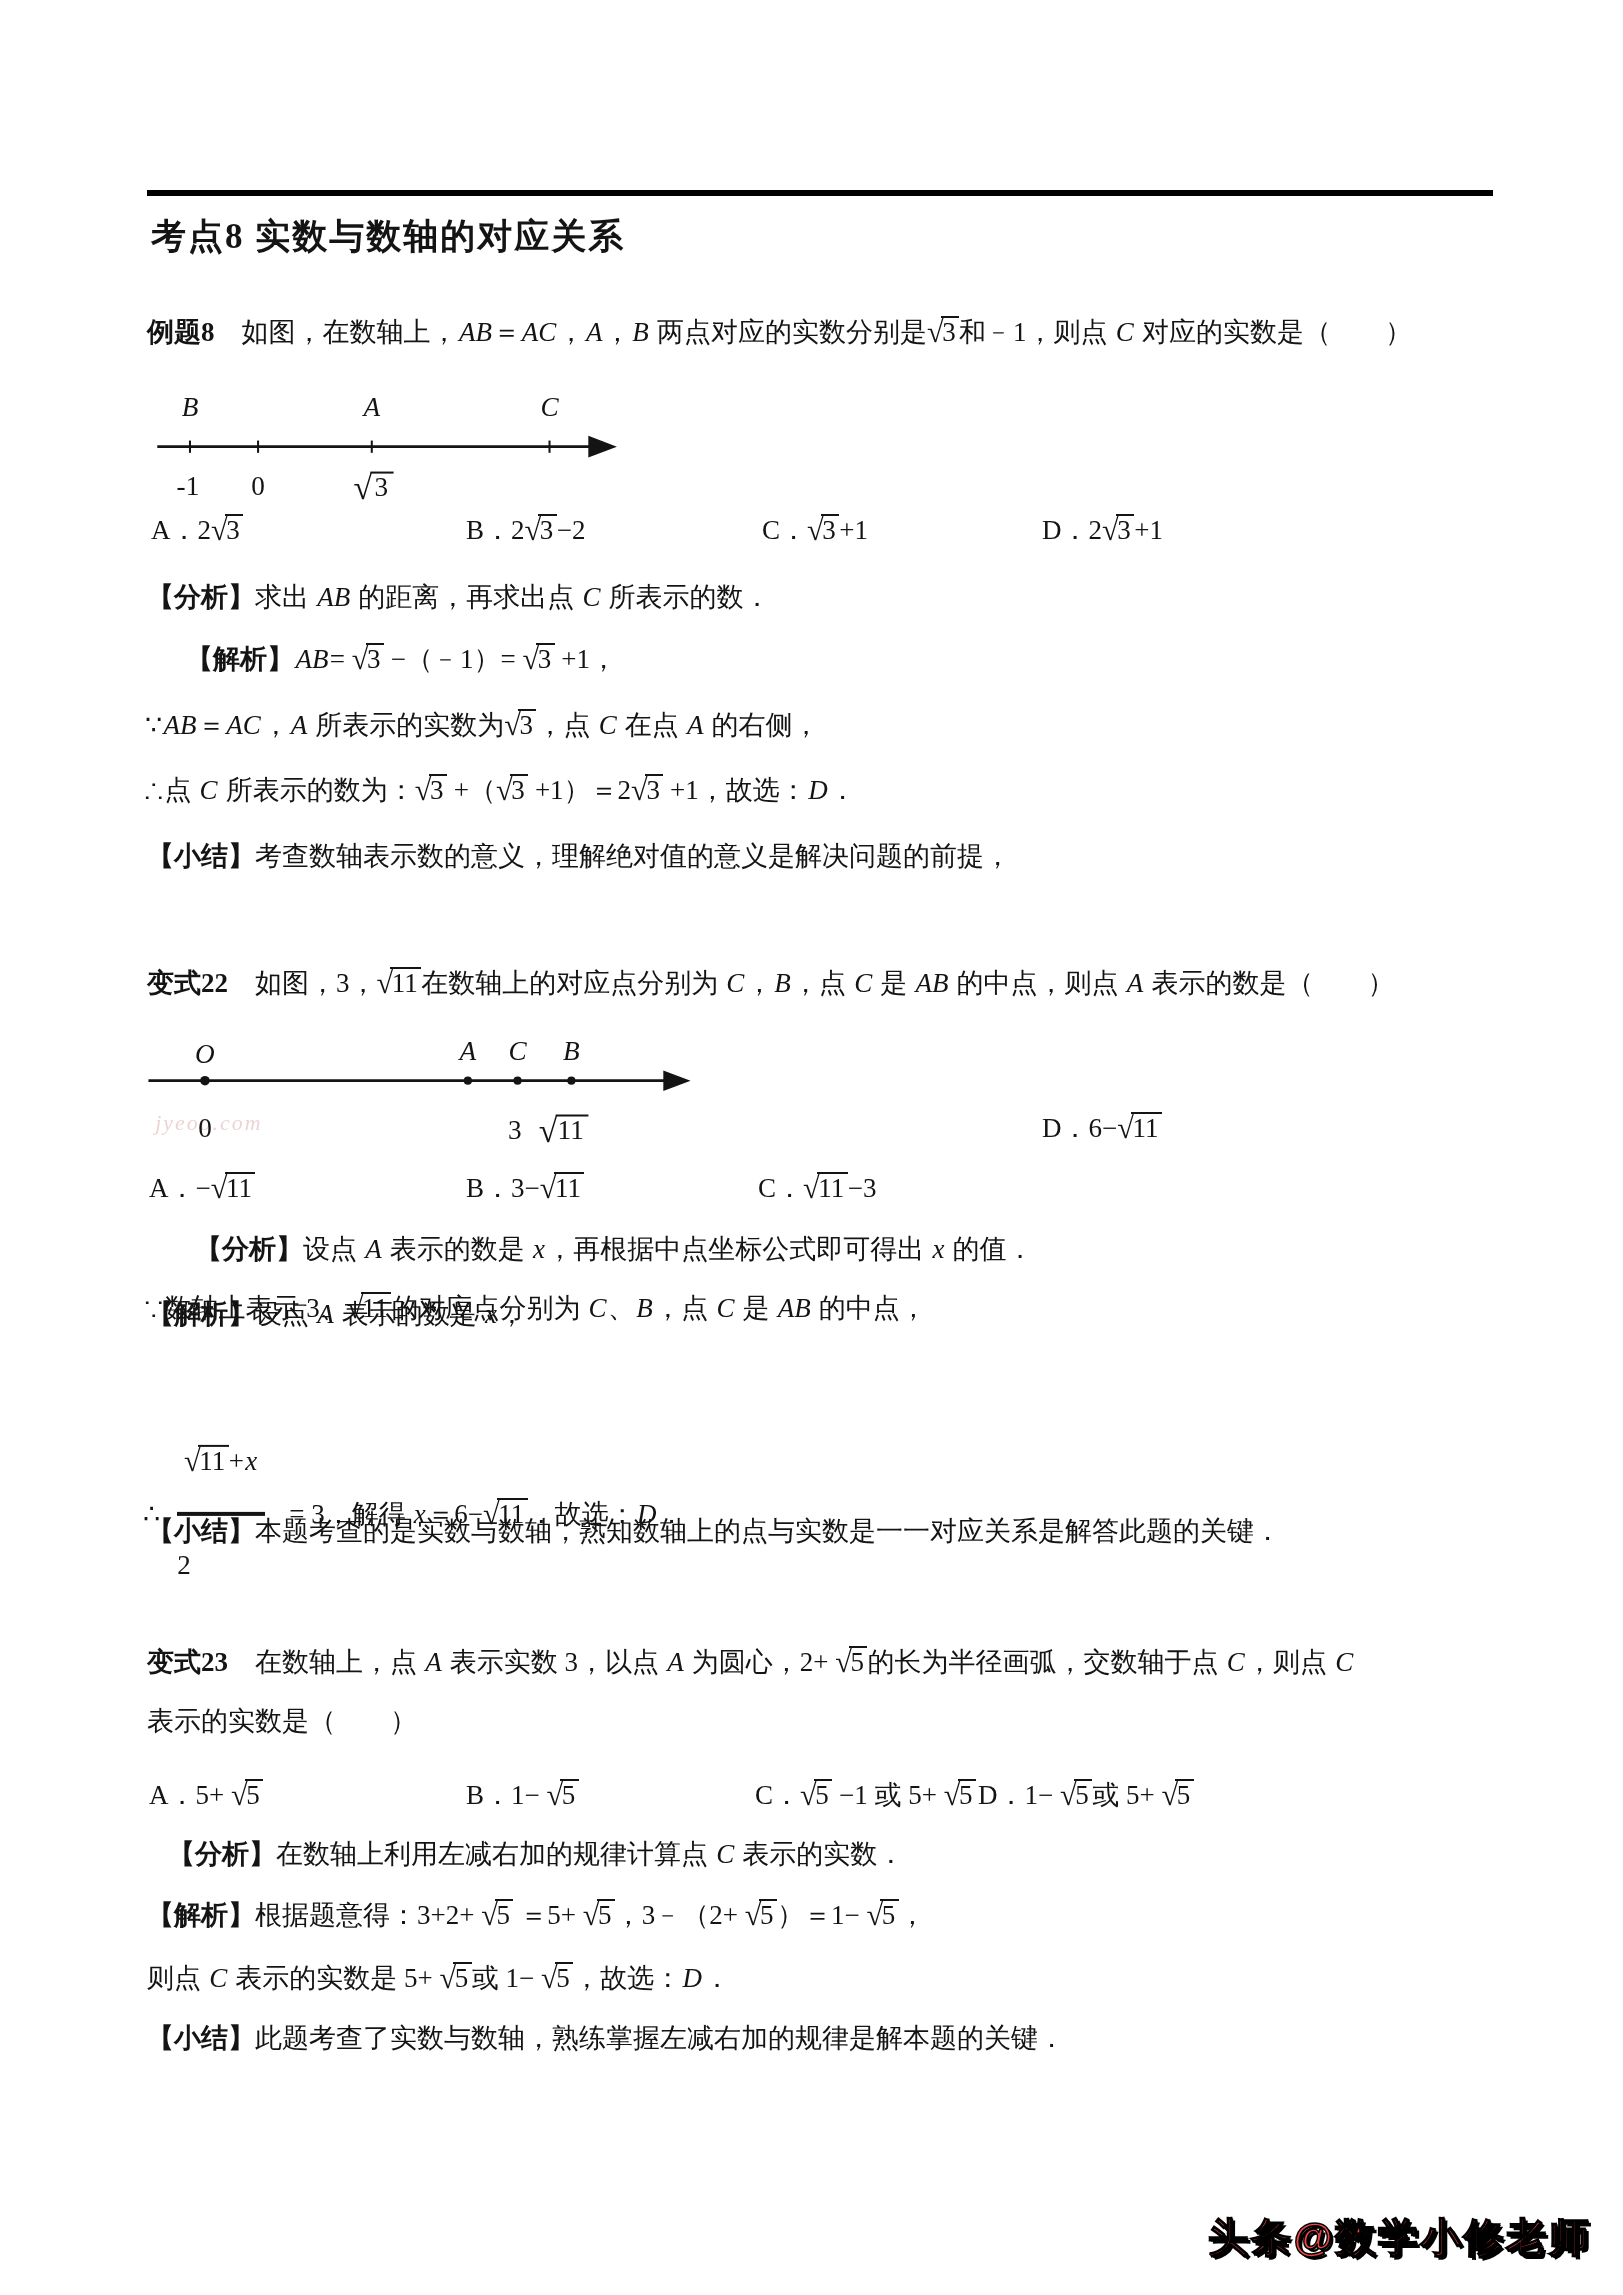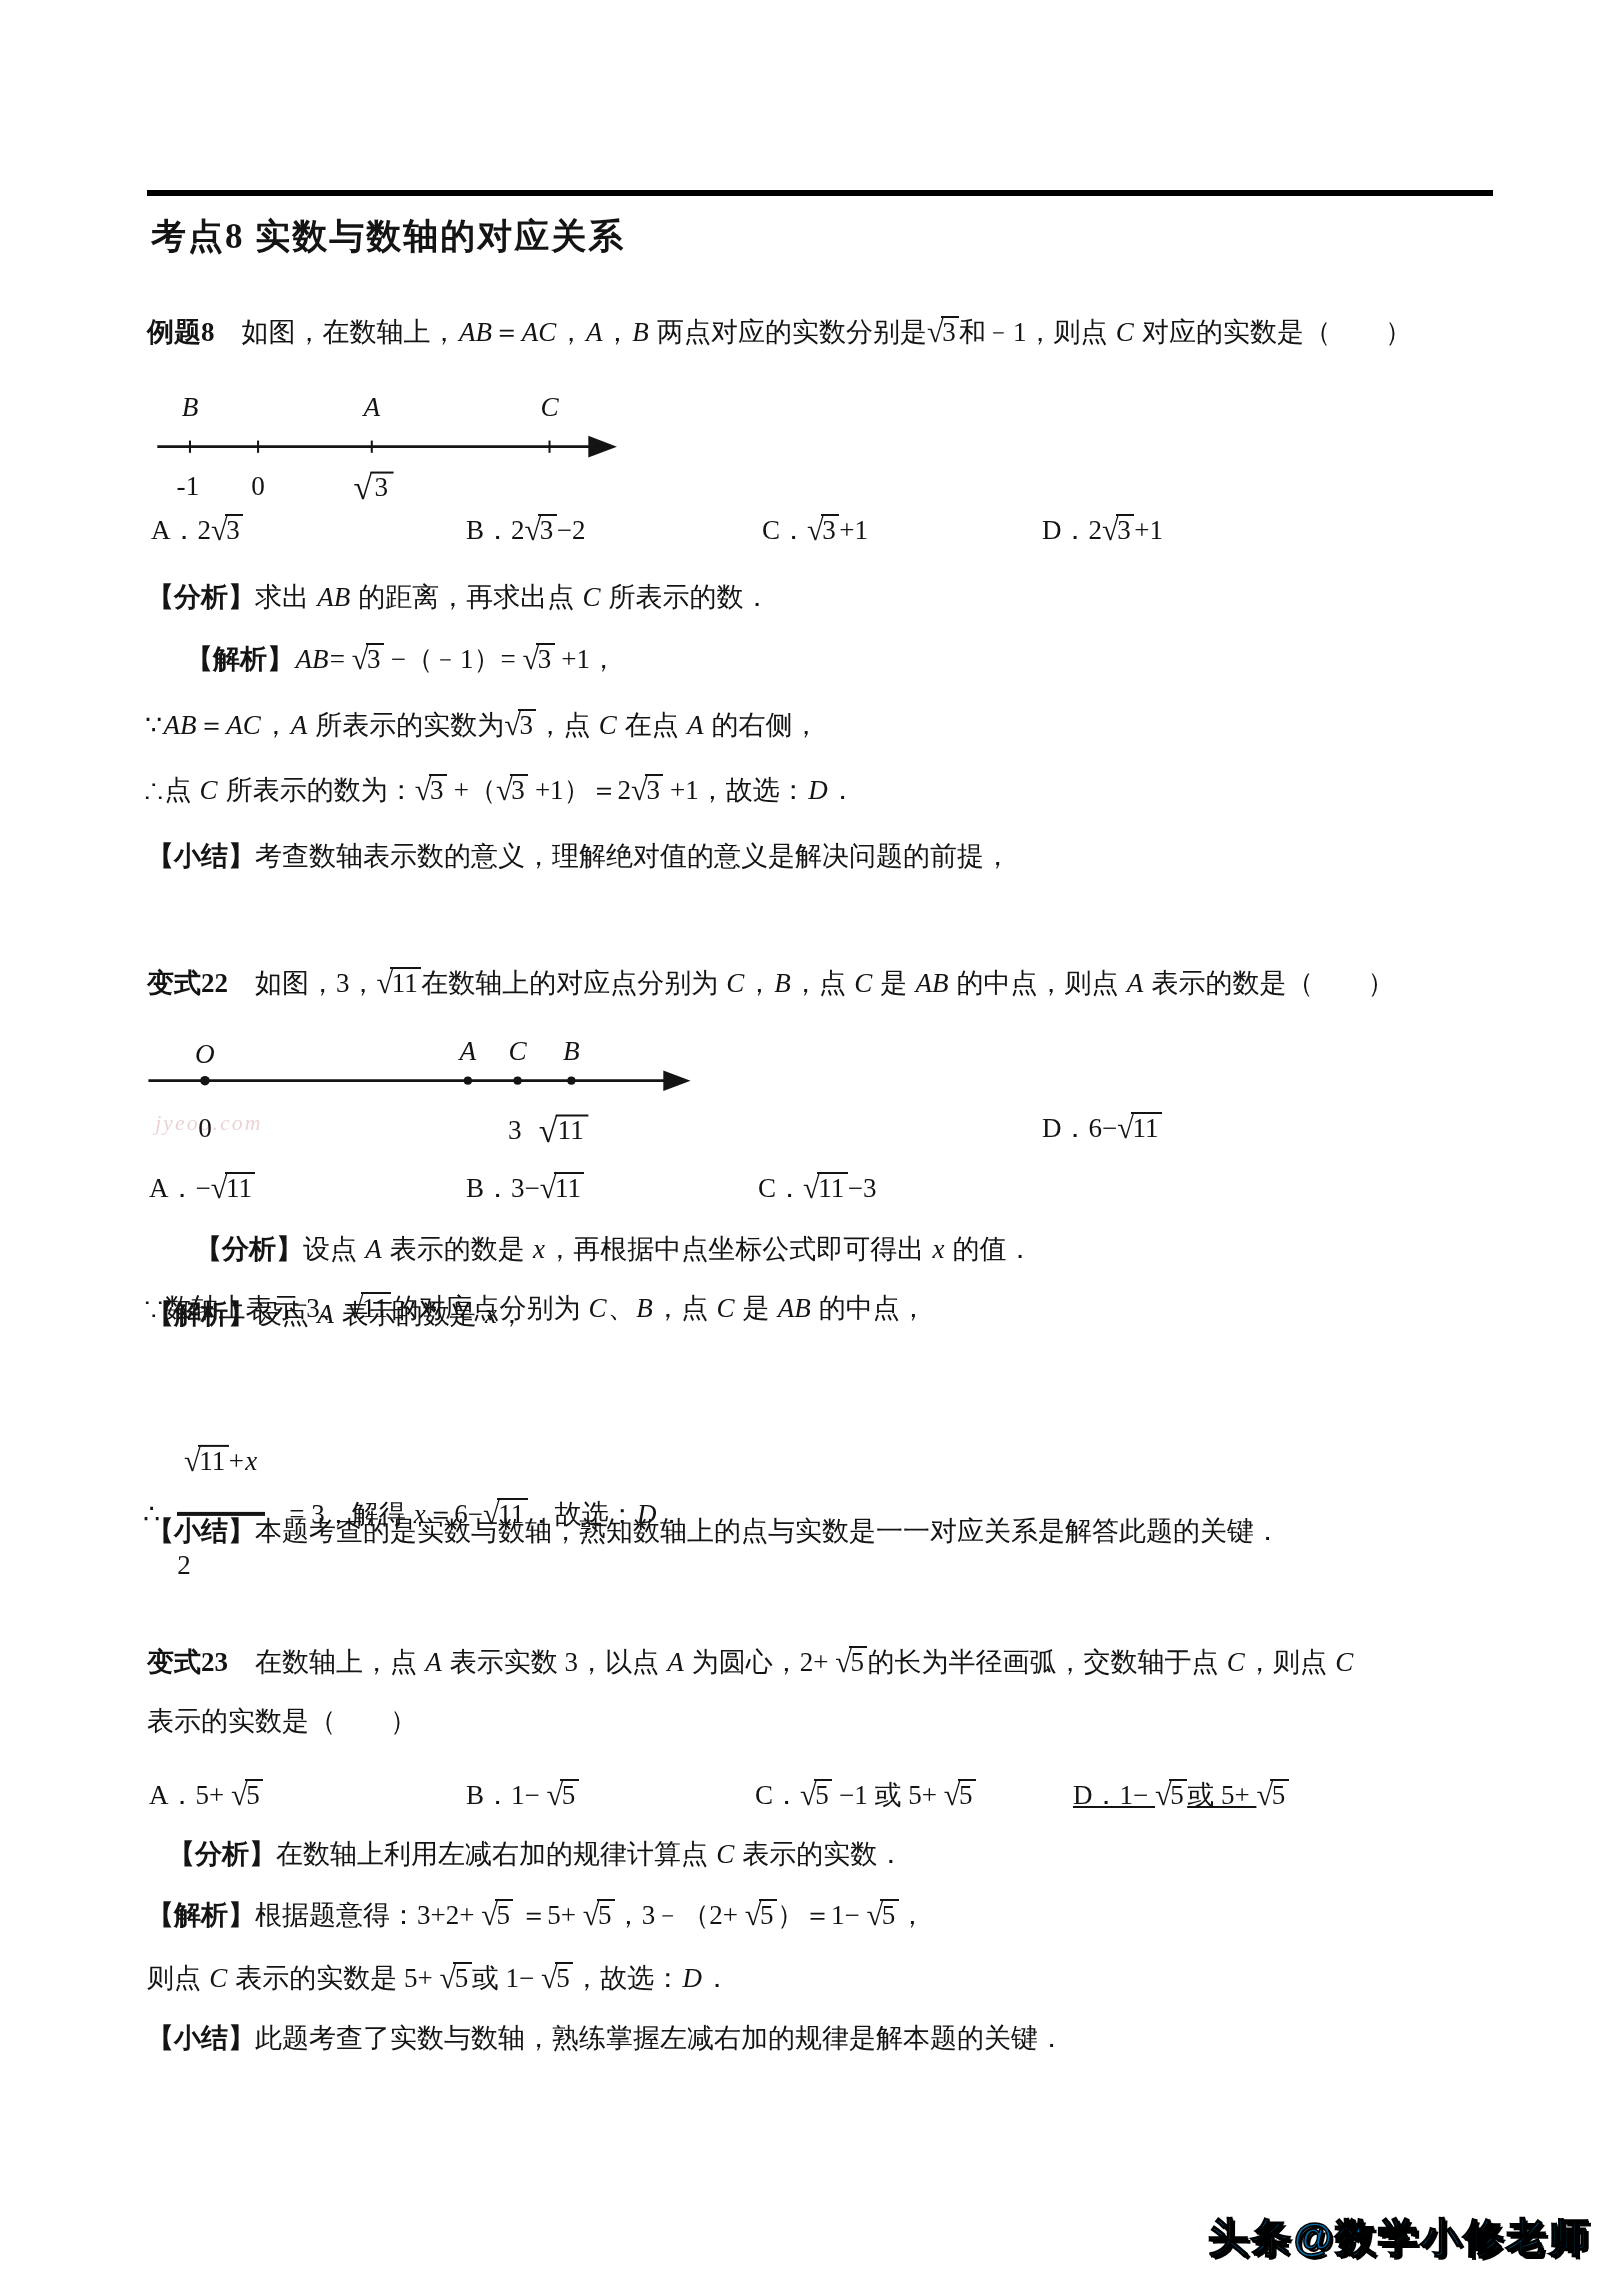--- a/index.html
+++ b/index.html
@@ -11,21 +11,21 @@
   .line i{font-style:italic;font-family:"Liberation Serif",serif;padding:0 1.4px;}
   .sqrt{display:inline-block;white-space:nowrap;}
   .sqrt .rad{display:inline-block;font-size:1.12em;margin-right:-2.7px;transform:translateY(0.7px);}
   .sqrt .vin{display:inline-block;border-top:2px solid #141414;line-height:1.08;padding:0 3.4px 0 1.4px;}
   .frac{display:inline-block;vertical-align:middle;margin:0 17px;transform:translateY(-4.1px);}
   .frac .num{display:block;border-bottom:4.1px solid #141414;padding:0 6.8px 2.7px;}
   .frac .den{display:block;padding-top:2.7px;}
   .opt{position:absolute;font-size:27px;line-height:48px;white-space:nowrap;}
   .figure{position:absolute;}
   .footer{position:absolute;font-family:"Liberation Sans",sans-serif;font-weight:bold;
-          font-size:40px;letter-spacing:2.7px;color:#0369a1;white-space:nowrap;
+          font-size:40px;letter-spacing:2.7px;color:#ef4444;white-space:nowrap;
           -webkit-text-stroke:1.4px #000;text-shadow:3.4px 3.4px 0 #000,1.4px 1.4px 0 #000;}
   svg text{font-family:"Liberation Serif",serif;fill:#141414;}
   svg .pt{font-style:italic;font-size:40px;}
   svg .tk{font-size:40px;}
   svg .rd{font-size:50px;}
   svg .wm{font-size:32px;font-style:italic;fill:#dba8a8;opacity:.5;letter-spacing:3px;}
 </style>
 </head>
 <body>
 
@@ -94,21 +94,21 @@
 <div class="line" style="left:143px;top:1284px;">∵数轴上表示 3、<span class="sqrt"><span class="rad">√</span><span class="vin">11</span></span>的对应点分别为 <i>C</i>、<i>B</i>，点 <i>C</i> 是 <i>AB</i> 的中点，</div>
 <div class="line" style="left:143px;top:1417px;line-height:95px;">∴<span class="frac"><span class="num"><span class="sqrt"><span class="rad">√</span><span class="vin">11</span></span>+<i>x</i></span><span class="den">2</span></span> = 3，解得 <i>x</i>＝6−<span class="sqrt"><span class="rad">√</span><span class="vin">11</span></span>．故选：<i>D</i>．</div>
 <div class="line" style="left:147px;top:1508px;"><b>【小结】</b>本题考查的是实数与数轴，熟知数轴上的点与实数是一一对应关系是解答此题的关键．</div>
 
 <div class="line" style="left:147px;top:1638px;"><b>变式23</b>　在数轴上，点 <i>A</i> 表示实数 3，以点 <i>A</i> 为圆心，2+ <span class="sqrt"><span class="rad">√</span><span class="vin">5</span></span>的长为半径画弧，交数轴于点 <i>C</i>，则点 <i>C</i></div>
 <div class="line" style="left:147px;top:1698px;">表示的实数是（　　）</div>
 
 <div class="opt" style="left:149px;top:1770px;">A．5+ <span class="sqrt"><span class="rad">√</span><span class="vin">5</span></span></div>
 <div class="opt" style="left:466px;top:1770px;">B．1− <span class="sqrt"><span class="rad">√</span><span class="vin">5</span></span></div>
 <div class="opt" style="left:755px;top:1770px;">C．<span class="sqrt"><span class="rad">√</span><span class="vin">5</span></span> −1 或 5+ <span class="sqrt"><span class="rad">√</span><span class="vin">5</span></span></div>
-<div class="opt" style="left:1073px;top:1770px;text-decoration:underline;">D．1− <span class="sqrt"><span class="rad">√</span><span class="vin">5</span></span>或 5+ <span class="sqrt"><span class="rad">√</span><span class="vin">5</span></span></div>
+<div class="opt" style="left:978px;top:1770px;">D．1− <span class="sqrt"><span class="rad">√</span><span class="vin">5</span></span>或 5+ <span class="sqrt"><span class="rad">√</span><span class="vin">5</span></span></div>
 
 <div class="line" style="left:147px;top:1831px;margin-left:21px;"><b>【分析】</b>在数轴上利用左减右加的规律计算点 <i>C</i> 表示的实数．</div>
 <div class="line" style="left:147px;top:1891px;"><b>【解析】</b>根据题意得：3+2+ <span class="sqrt"><span class="rad">√</span><span class="vin">5</span></span> ＝5+ <span class="sqrt"><span class="rad">√</span><span class="vin">5</span></span>，3﹣（2+ <span class="sqrt"><span class="rad">√</span><span class="vin">5</span></span>）＝1− <span class="sqrt"><span class="rad">√</span><span class="vin">5</span></span>，</div>
 <div class="line" style="left:147px;top:1954px;">则点 <i>C</i> 表示的实数是 5+ <span class="sqrt"><span class="rad">√</span><span class="vin">5</span></span>或 1− <span class="sqrt"><span class="rad">√</span><span class="vin">5</span></span>，故选：<i>D</i>．</div>
 <div class="line" style="left:147px;top:2015px;"><b>【小结】</b>此题考查了实数与数轴，熟练掌握左减右加的规律是解本题的关键．</div>
 
 <div class="footer" style="left:1208px;top:2210px;">头条@数学小修老师</div>
 
 
 </body></html>

